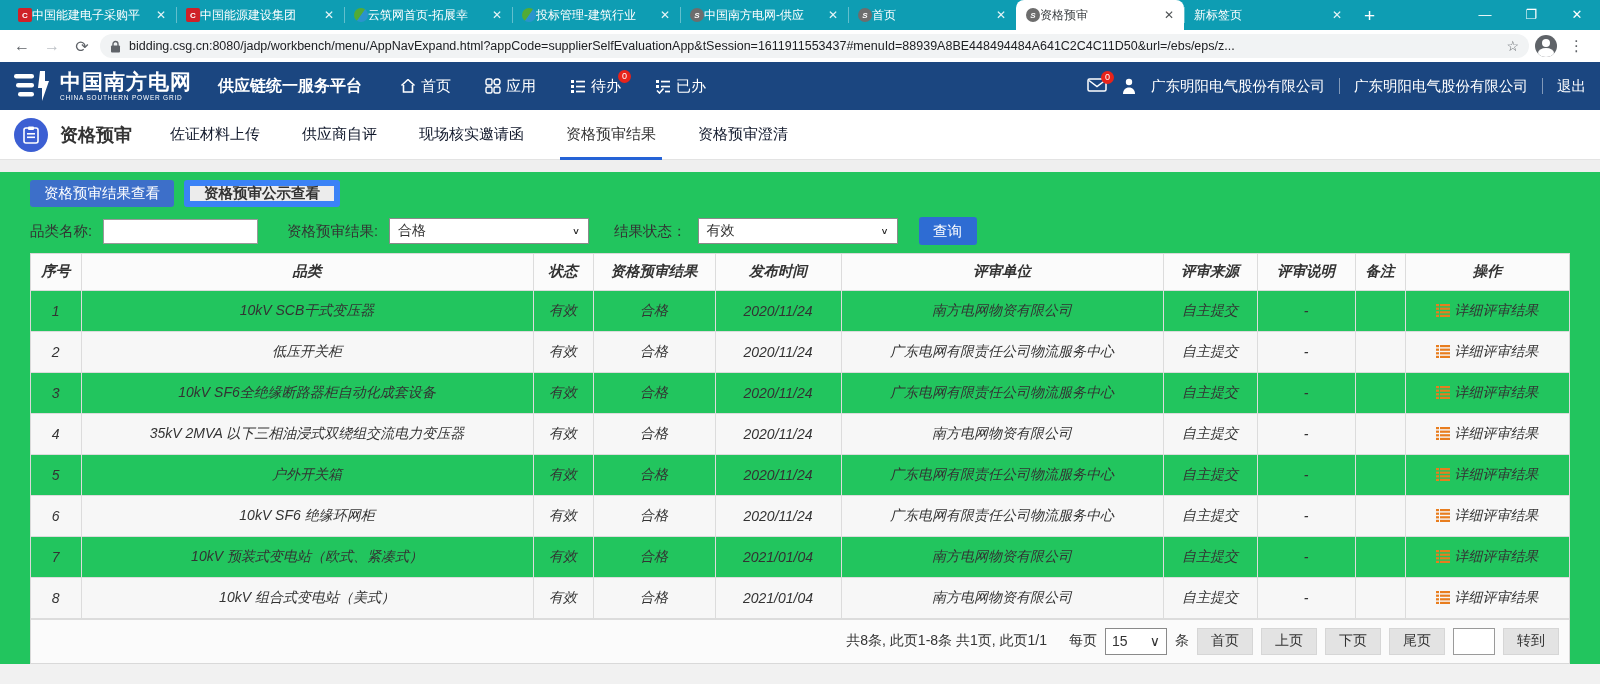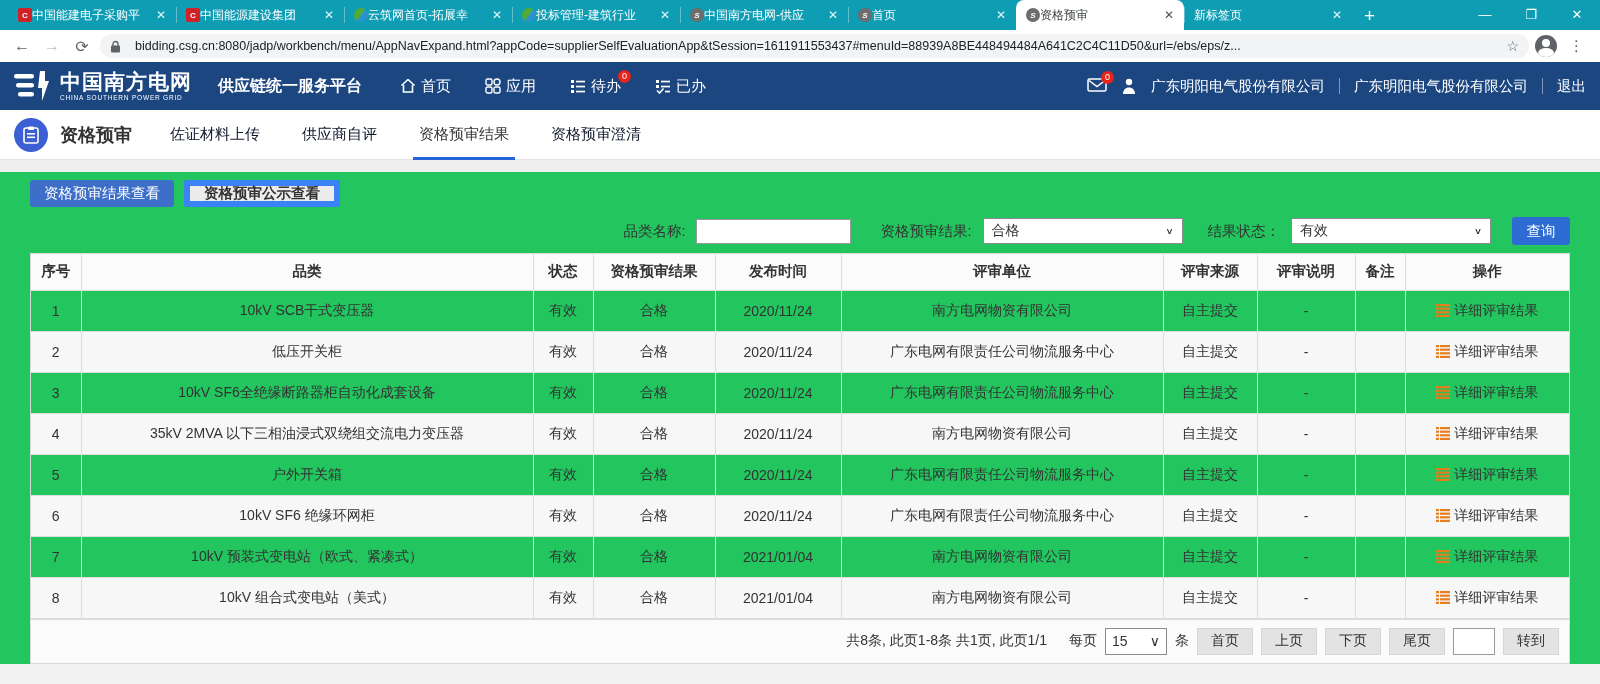--- a/index.html
+++ b/index.html
@@ -23,21 +23,21 @@
   .fav[data-icon="csg-icon"] { background:#6d6d6d; }
   .fav[data-icon="csg-icon"]::after { content:"S"; font-style:italic; }
   .fav[data-icon="blank-icon"] { visibility:hidden; width:0; flex-basis:0; }
   .newtab-btn { color:#fff; font-size:19px; margin:0 0 5px 12px; line-height:1; }
   .win-controls { margin-left:auto; display:flex; align-self:flex-start; }
   .win-controls span { width:46px; height:28px; display:flex; align-items:center; justify-content:center; color:#fff; font-size:13px; }
 
   .toolbar { height:32px; background:#fff; display:flex; align-items:center; padding:0 10px; gap:6px; }
   .nav-arrow { width:24px; text-align:center; font-size:16px; color:#5f6368; }
   .nav-arrow.disabled { color:#bdc1c6; }
-  .omnibox { flex:1; height:24px; background:#f1f3f4; border-radius:12px; display:flex; align-items:center; padding:0 10px; gap:14px; overflow:hidden; }
+  .omnibox { flex:1; height:24px; background:#f1f3f4; border-radius:12px; display:flex; align-items:center; padding:0 10px; gap:8px; overflow:hidden; }
   .omnibox .url { flex:1; font-size:12.5px; color:#202124; white-space:nowrap; overflow:hidden; text-overflow:ellipsis; }
   .star { color:#5f6368; font-size:14px; }
   .avatar-btn { width:22px; height:22px; border-radius:50%; background:#5f6368; position:relative; overflow:hidden; }
   .avatar-btn::before { content:""; position:absolute; top:4px; left:7px; width:8px; height:8px; border-radius:50%; background:#fff; }
   .avatar-btn::after { content:""; position:absolute; top:13px; left:3px; width:16px; height:10px; border-radius:50%; background:#fff; }
   .dots { color:#5f6368; font-size:15px; padding:0 6px; }
 
   
   .app-header { height:48px; background:#1b4680; display:flex; align-items:center; color:#fff; padding:0 14px; }
   .logo { display:flex; align-items:center; gap:8px; }
@@ -64,31 +64,31 @@
 
   .gray-strip { height:12px; background:#efefef; }
 
   
   .content { background:#22c55e; padding:8px 30px 0 30px; }
   .btn-row { display:flex; gap:10px; margin-bottom:10px; }
   .pill-btn { height:27px; padding:0 14px; font-size:14.5px; display:flex; align-items:center; border-radius:3px; cursor:pointer; }
   .pill-btn.primary { background:#3d6fc9; color:#fff; }
   .pill-btn.plain { background:#ececec; color:#333; border:6px solid #3b82f6;font-weight:bold; }
 
-  .filter-row { display:flex; justify-content:flex-end; align-items:center; gap:11px; margin-bottom:8px; font-size:14.5px; }
+  .filter-row { display:flex; align-items:center; gap:11px; margin-bottom:8px; font-size:14.5px; }
   .filter-label { color:#333; }
   .text-input { width:155px; height:25px; border:1px solid #999; background:#fff; padding:0 6px; font-size:13px; }
   .select { width:200px; height:26px; border:1px solid #8a8a8a; background:#fff; display:flex; align-items:center;
             justify-content:space-between; padding:0 8px; font-size:14px; cursor:pointer; }
   .select .chev { font-size:11px; color:#222; transform:scaleY(.8); }
   .search-btn { width:58px; height:28px; background:#2e6cd3; color:#fff; border:none; border-radius:3px; font-size:14.5px; margin-left:10px; cursor:pointer; }
 
   
   .table-wrap { border:1px solid #d9d9d9; }
-  table { width:100%; border-collapse:collapse; table-layout:fixed; }
+  table { width:100%; border-collapse:collapse; table-layout:fixed;font-style:italic; }
   th, td { border:1px solid #dcdcdc; text-align:center; font-size:14px; color:#333; overflow:hidden; white-space:nowrap; }
   th { height:36px; font-weight:bold; background:#fbfbfb; font-size:14.5px; }
   td { height:40px; }
   tbody tr:nth-child(even) { background:#f7f7f7; }
   table tr > *:first-child { border-left:none; } table tr > *:last-child { border-right:none; }
   table tr:first-child th { border-top:none; }
   .action-cell { color:#333; display:flex; align-items:center; justify-content:center; gap:4px; height:40px; cursor:pointer; }
 
   .pager { height:44px; background:#fbfbfb; display:flex; align-items:center; justify-content:flex-end; gap:8px; padding:0 10px; border-top:1px solid #dcdcdc; font-size:14px; }
   .pager .summary { margin-right:14px; }
@@ -261,20 +261,23 @@
   <div class="module-title">资格预审</div>
 
     <div class="subnav-item">
       <span>佐证材料上传</span>
     </div>
 
     <div class="subnav-item">
       <span>供应商自评</span>
     </div>
 
+    <div class="subnav-item">
+      <span>现场核实邀请函</span>
+    </div>
 
     <div class="subnav-item active">
       <span>资格预审结果</span>
     </div>
 
     <div class="subnav-item">
       <span>资格预审澄清</span>
     </div>
 
 </div>

